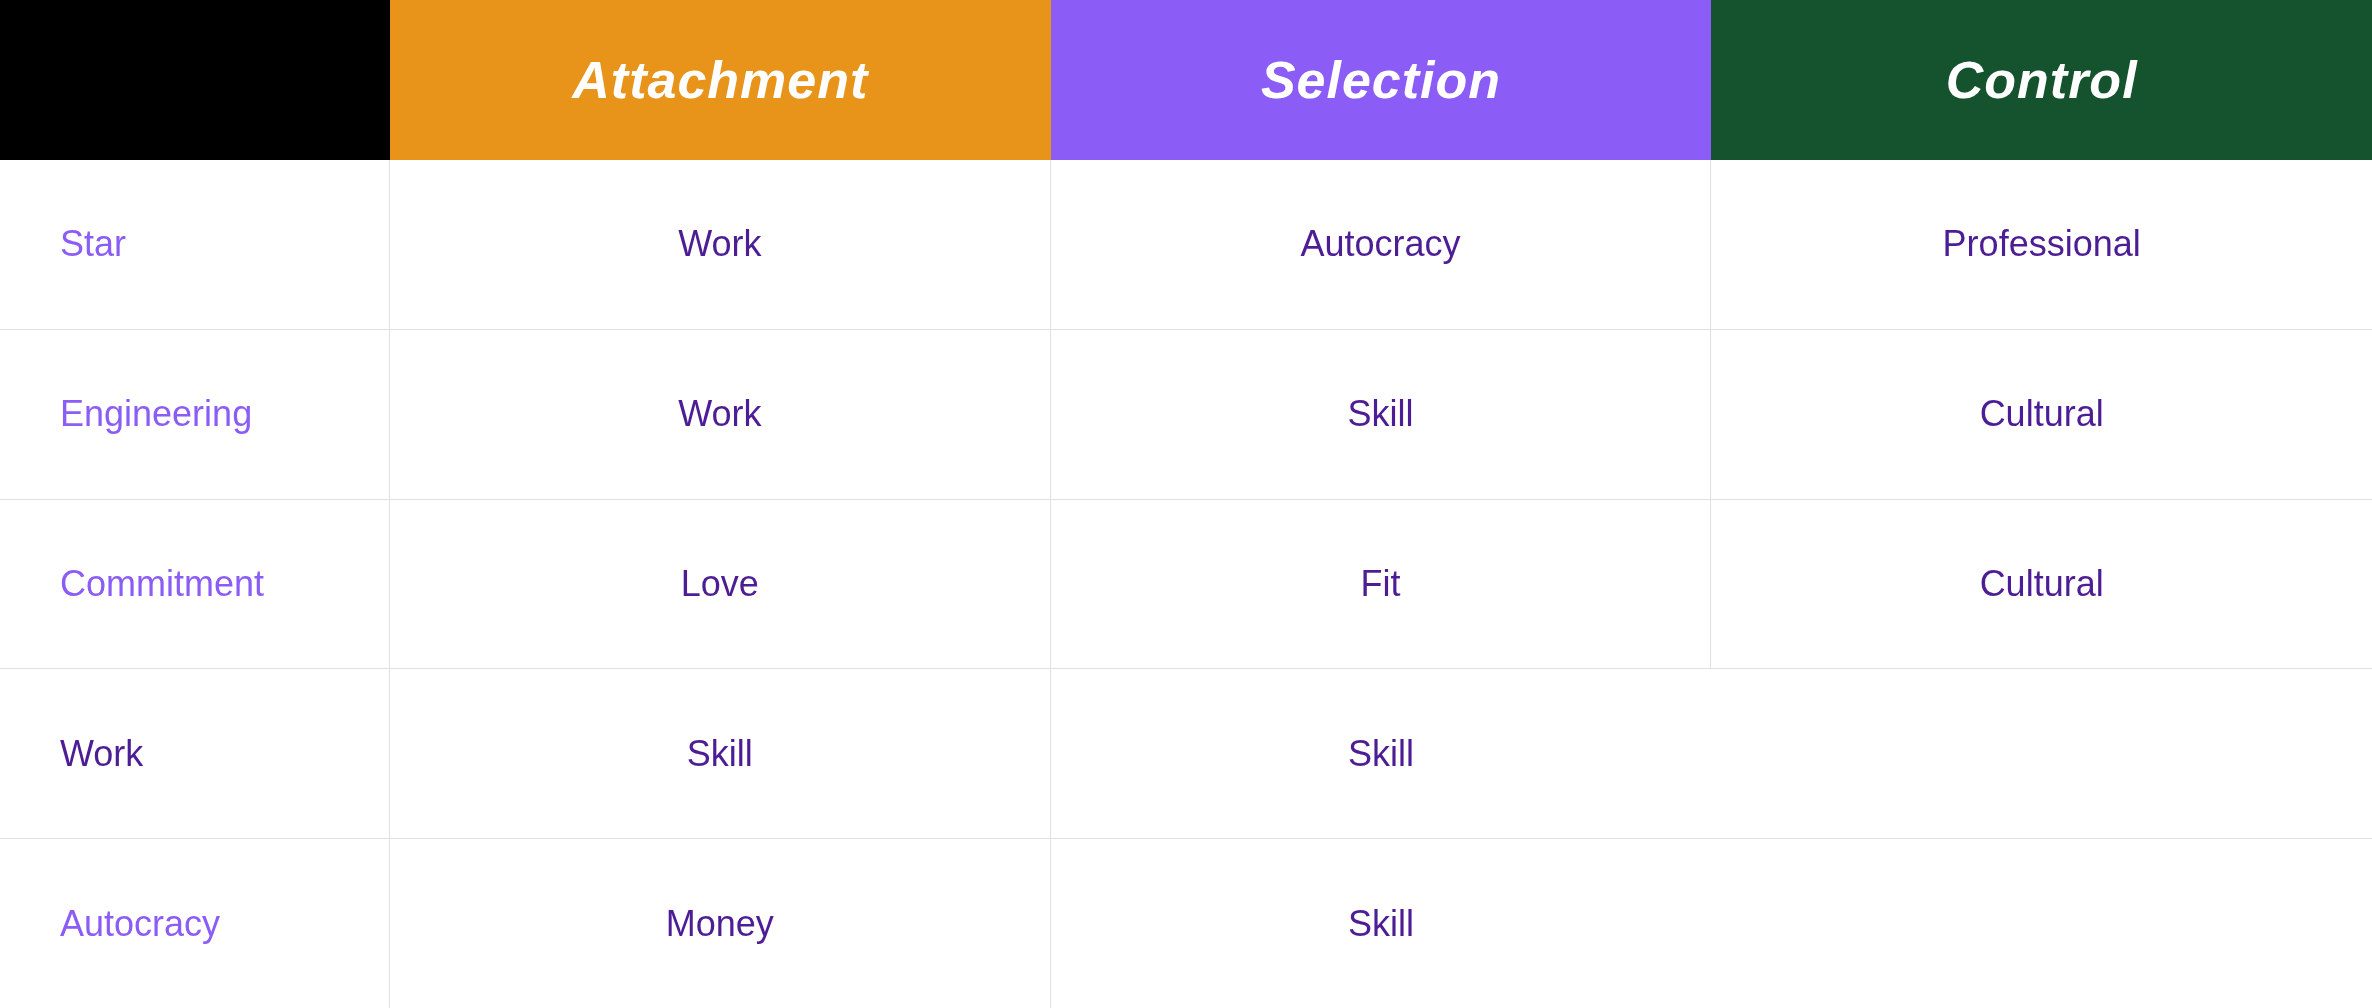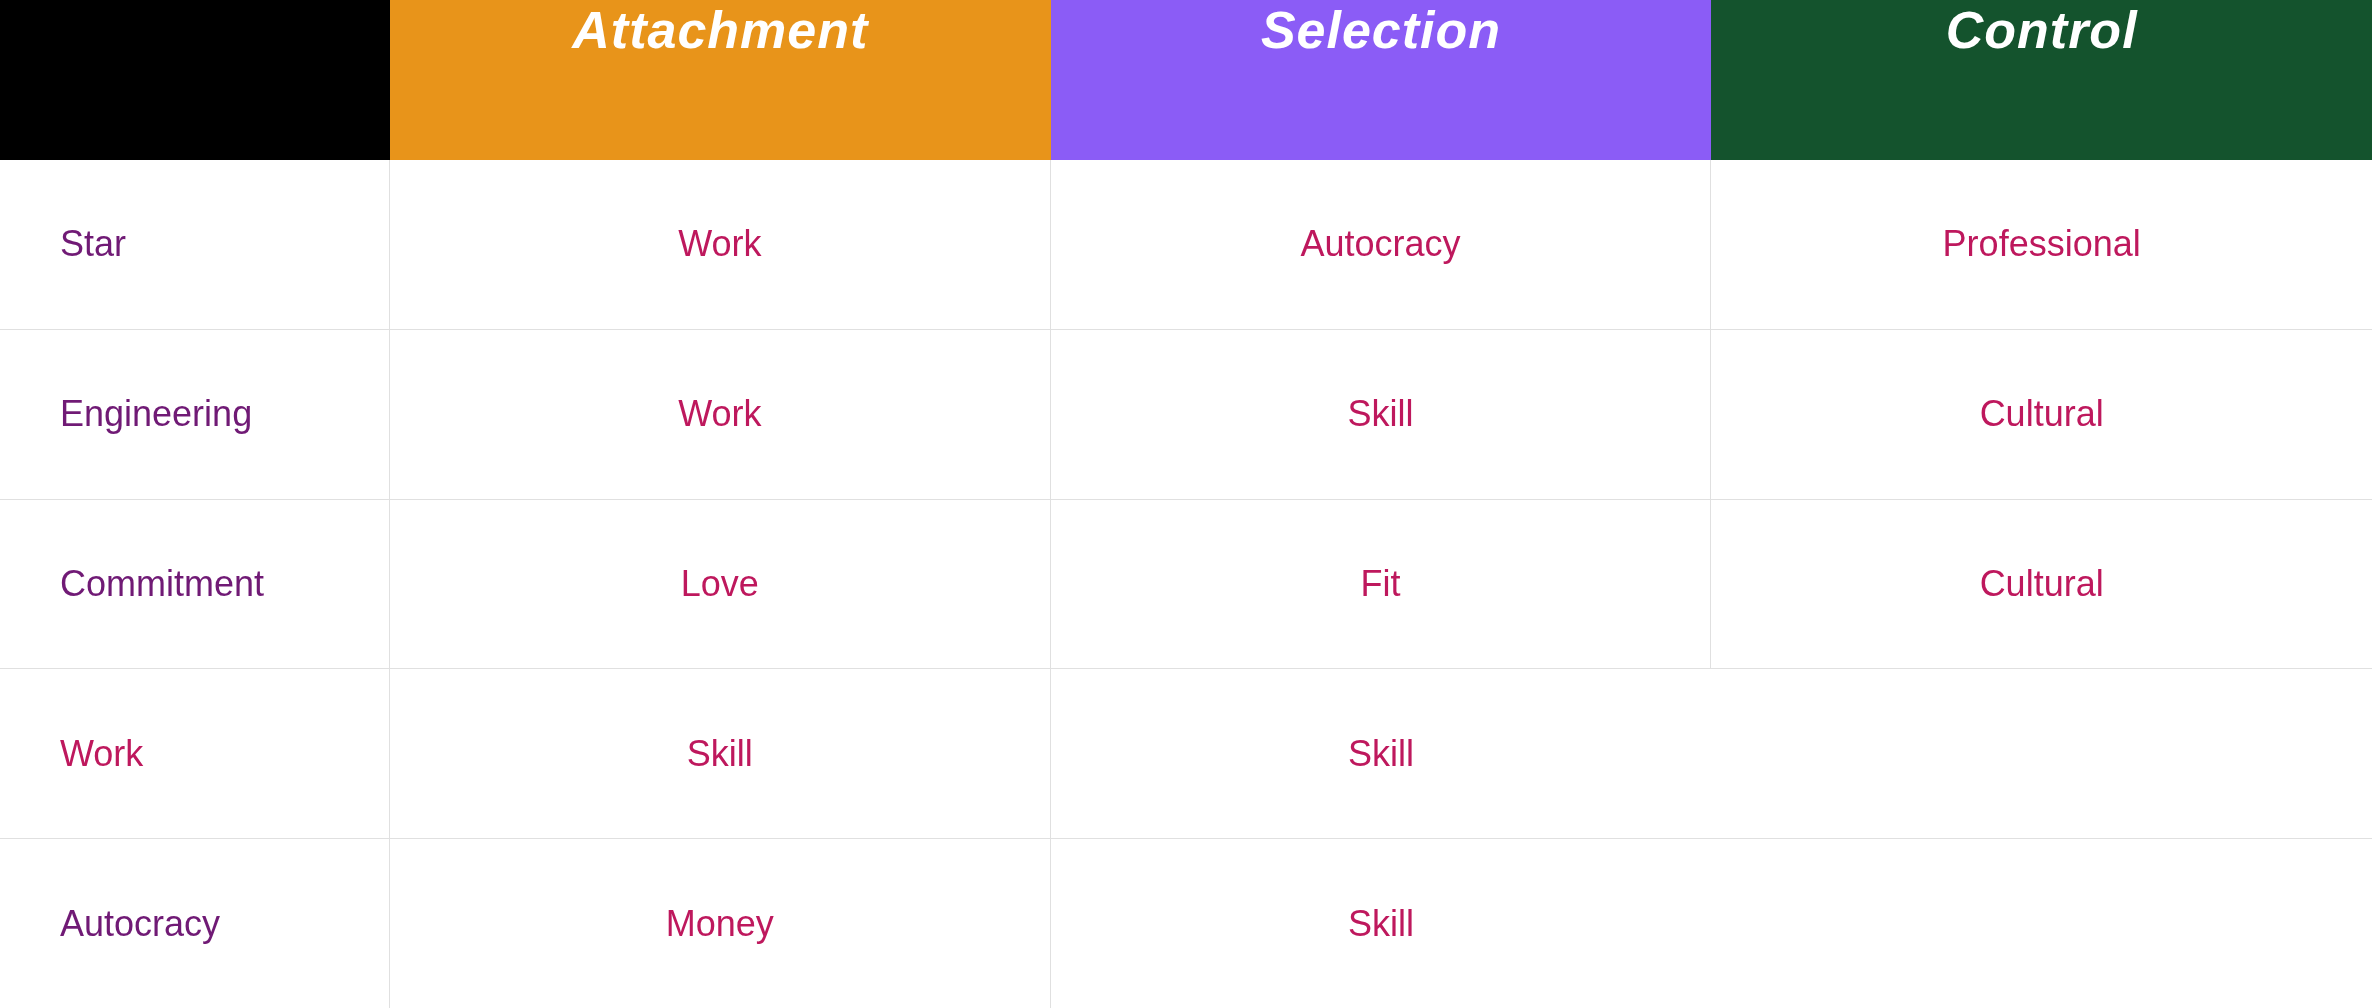--- a/index.html
+++ b/index.html
@@ -25,21 +25,21 @@
 
     .header-row {
       display: grid;
       grid-template-columns: 390px 1fr 1fr 1fr;
       height: 160px;
       flex-shrink: 0;
     }
 
     .header-cell {
       display: flex;
-      align-items: flex-start;
+      align-items: center;
       justify-content: center;
     }
 
     .header-black {
       background: #000000;
     }
 
     .header-orange {
       background: #E8941A;
     }
@@ -89,27 +89,27 @@
       justify-content: flex-start;
       padding-left: 60px;
     }
 
     .data-cell:last-child {
       border-right: none;
     }
 
     .cell-text {
       font-size: 36px;
-      color: #be185d;
+      color: #4c1d95;
       font-weight: 400;
     }
 
     .row-label {
       font-size: 36px;
-      color: #701a75;
+      color: #8b5cf6;
       font-weight: 400;
     }
   </style>
 </head>
 <body>
 
 <div class="table-container">
 
   <div class="header-row">
     <div class="header-cell header-black"></div>

